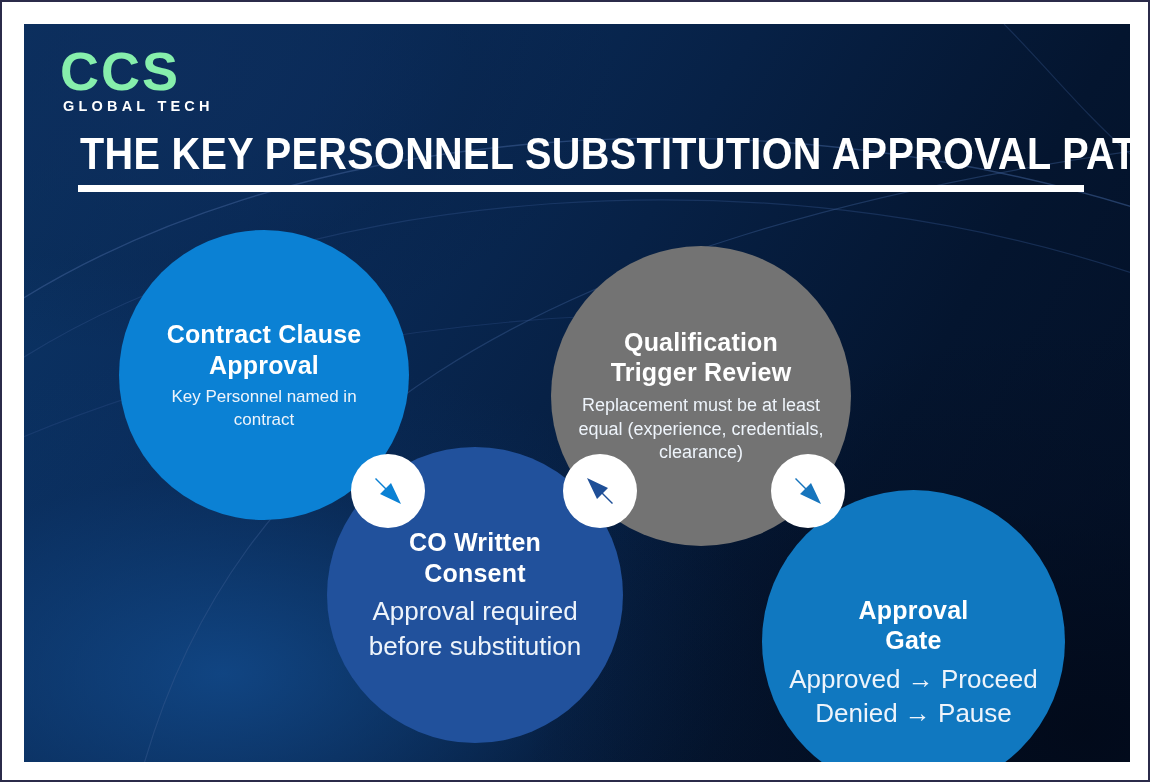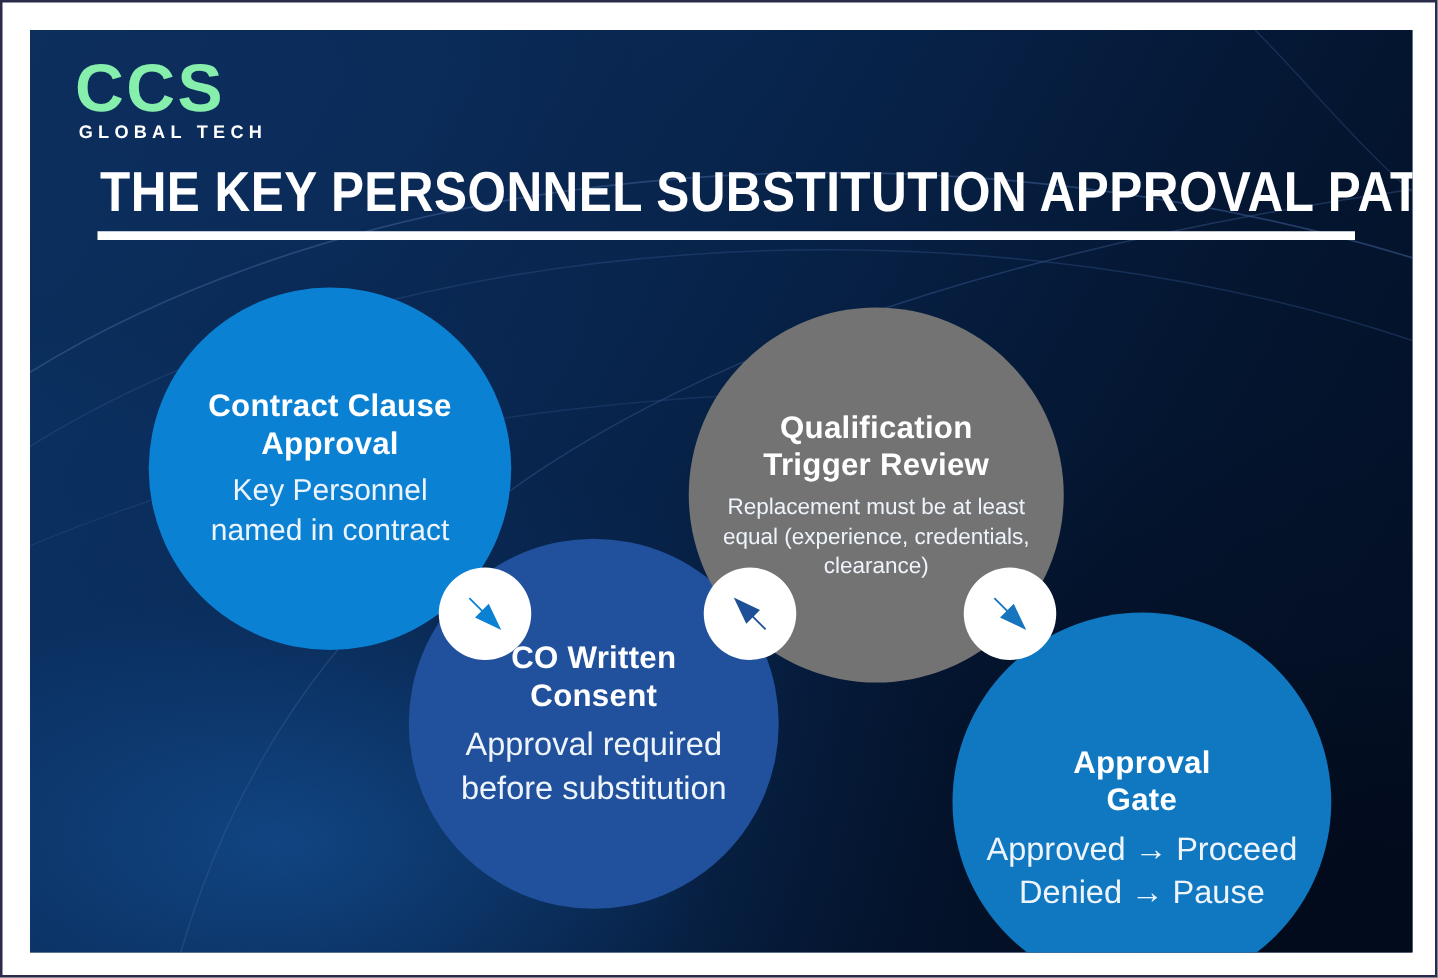--- a/index.html
+++ b/index.html
@@ -130,24 +130,24 @@
     margin-top: 6px;
   }
 
   #node-1 {
     left: 95px; top: 206px;
     width: 290px; height: 290px;
     background: #0b81d4;
     z-index: 4;
   }
   #node-1 .node-title { font-size: 25px; }
-  #node-1 .node-desc  { font-size: 24px; padding: 0 28px; }
+  #node-1 .node-desc  { font-size: 17px; padding: 0 28px; }
 
   #node-2 {
-    left: 303px; top: 407px;
+    left: 303px; top: 423px;
     width: 296px; height: 296px;
     background: #21519c;
     z-index: 2;
   }
   #node-2 .node-title { font-size: 25px; }
   #node-2 .node-desc  { font-size: 26px; padding: 0 26px; }
 
   #node-3 {
     left: 527px; top: 222px;
     width: 300px; height: 300px;

